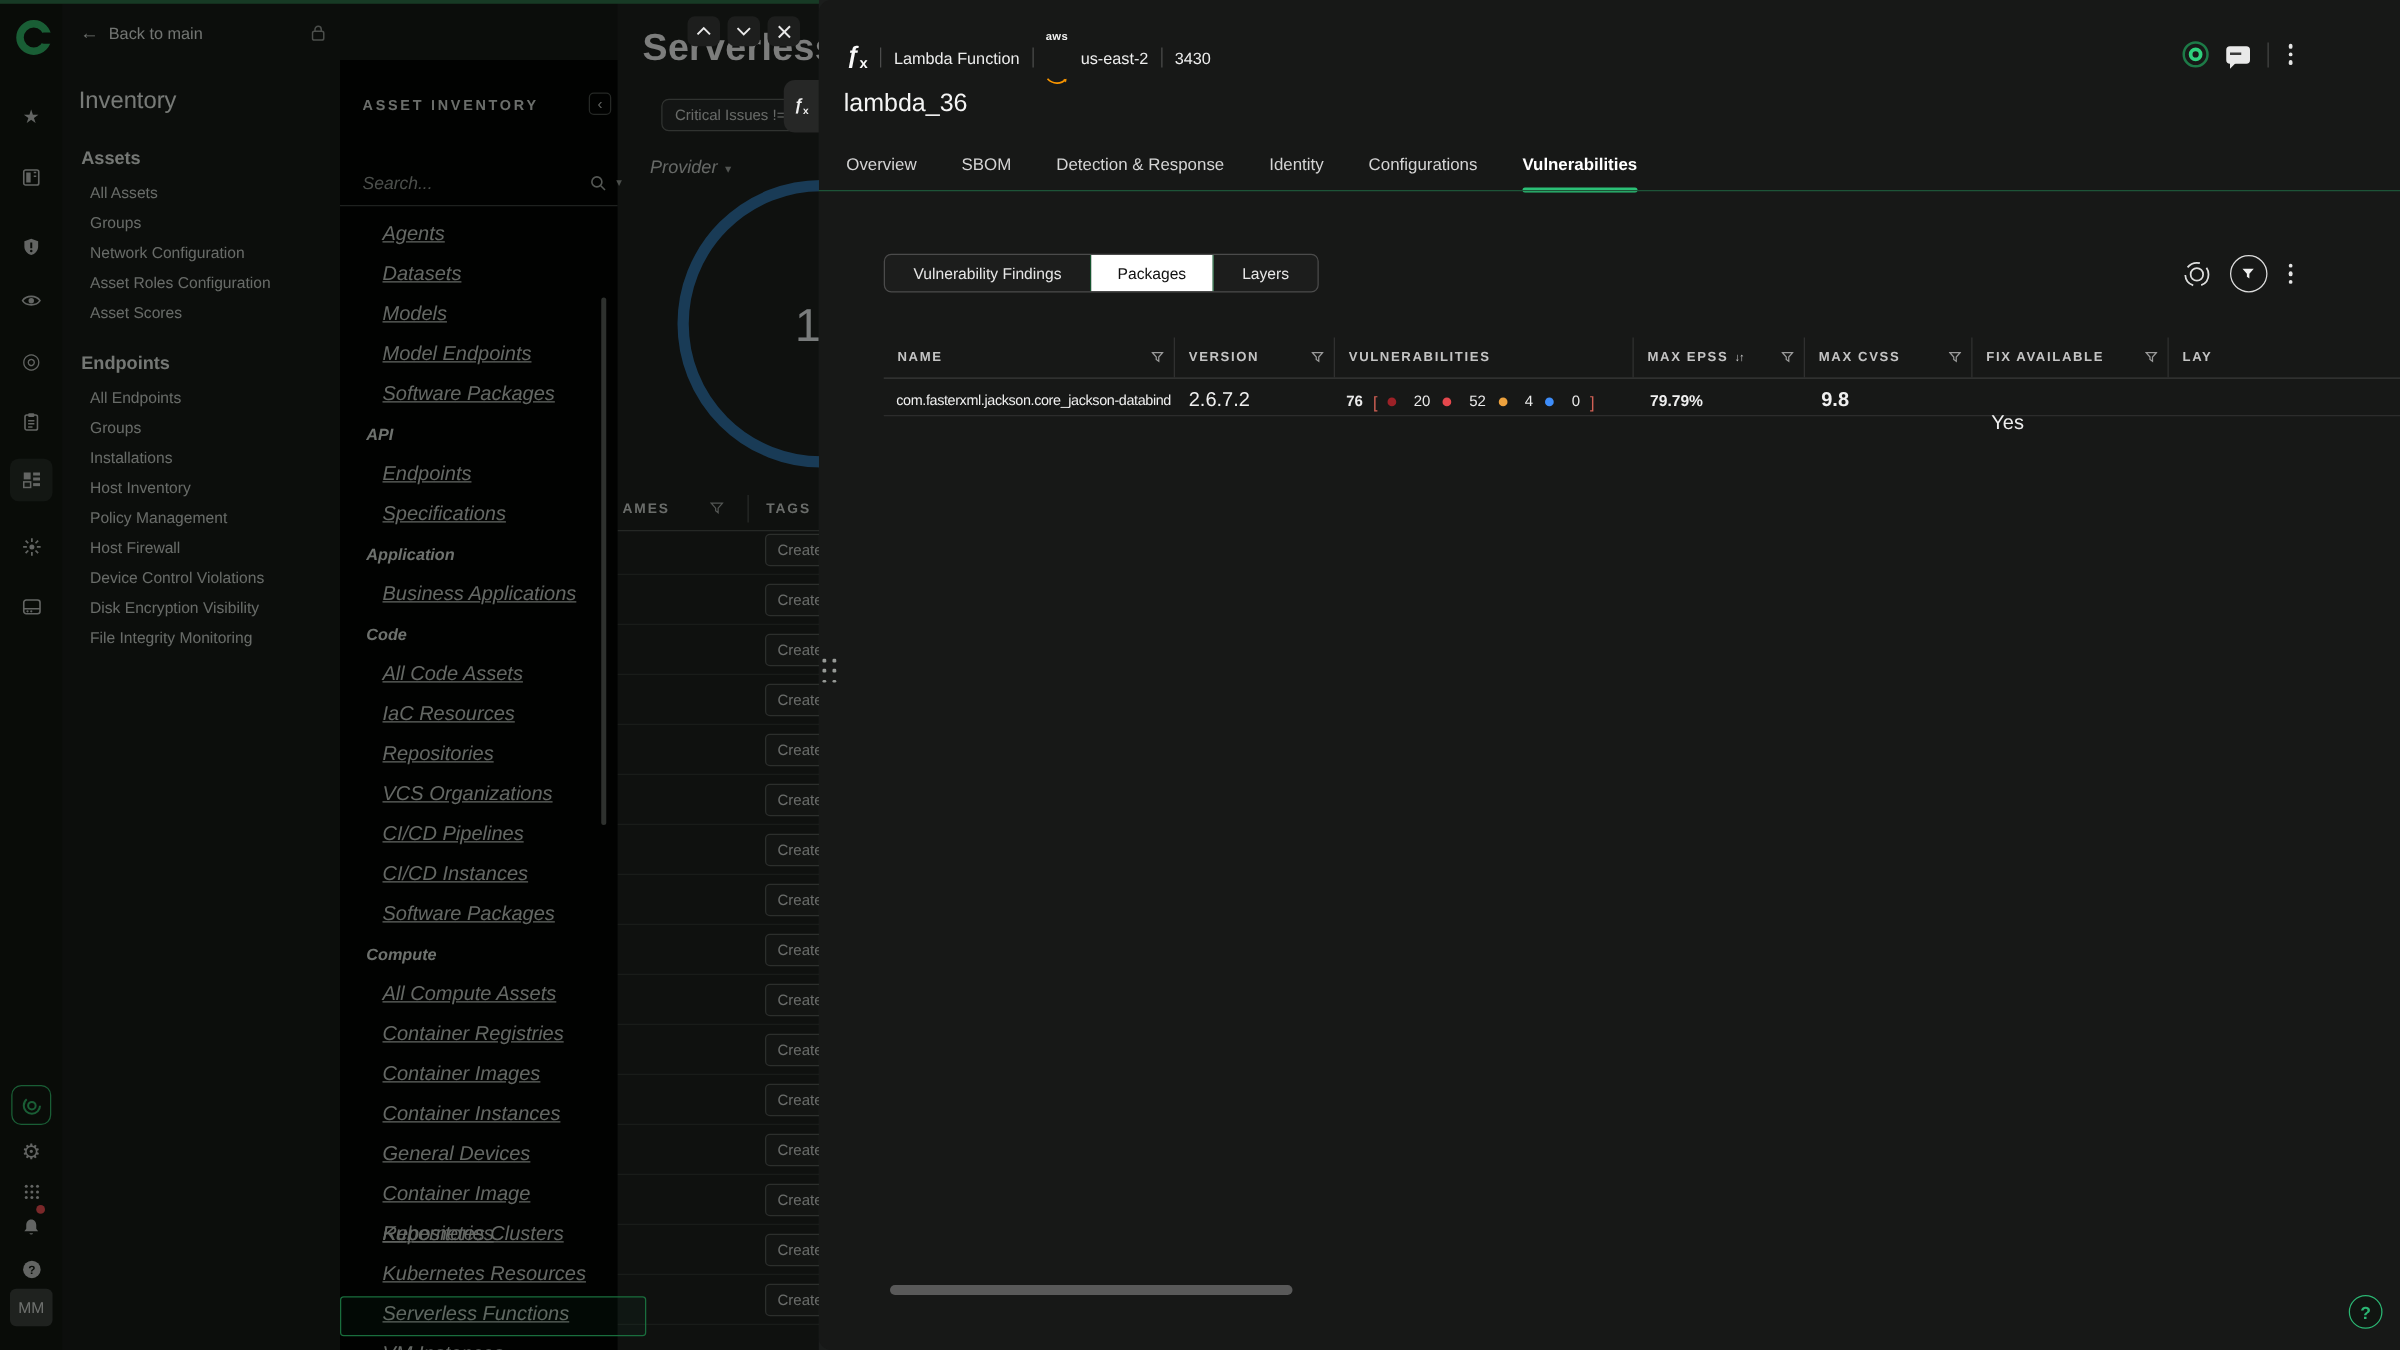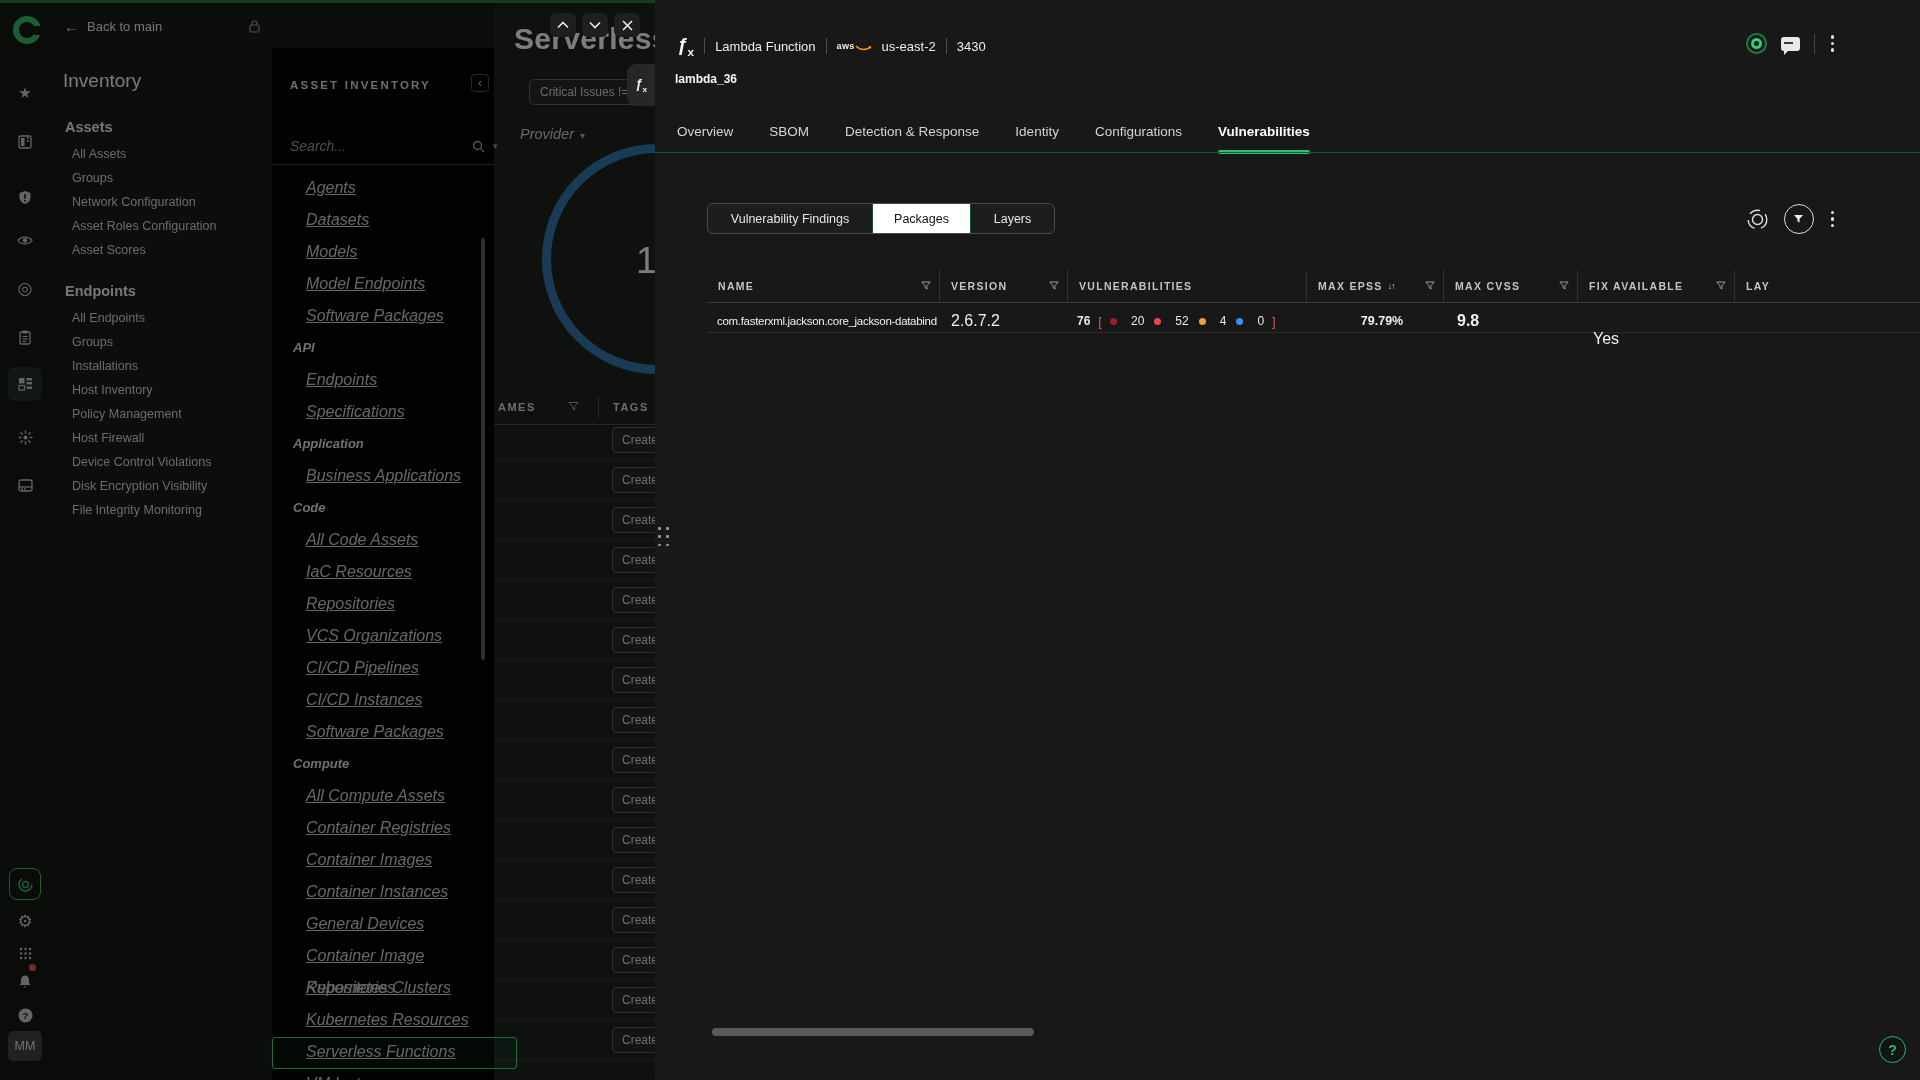--- a/index.html
+++ b/index.html
@@ -87,23 +87,23 @@
   .fx-glyph { font-style:italic; font-weight:bold; }
   .fx-glyph sub { font-size:0.62em; font-style:normal; }
   .drag-handle { position:absolute; left:3px; top:527px; width:13px; height:22px;
     display:grid; grid-template-columns:repeat(2,1fr); grid-gap:3px; cursor:grab; }
   .drag-handle i { width:2.5px; height:2.5px; background:#969996; border-radius:1px; }
 
   .dr-head { position:absolute; left:22px; top:33px; height:26px; display:flex; align-items:center; gap:10px;
     color:#ededed; font-size:13px; }
   .dr-head .vsep { width:1px; height:16px; background:#4c4c4c; }
   .dr-head .fx-big { font-size:19px; color:#fafafa; }
-  .aws-logo { display:flex; flex-direction:row; align-items:flex-end; line-height:1; }
+  .aws-logo { display:flex; flex-direction:column; align-items:flex-start; line-height:1;gap:28px; }
   .aws-logo .aws-txt { font-size:9px; font-weight:bold; color:#f0f0f0; letter-spacing:0.3px; }
-  .dr-title { position:absolute; left:20px; top:72px; font-size:12px; font-weight:bold; color:#f4f4f4; }
+  .dr-title { position:absolute; left:20px; top:72px; font-size:20px; font-weight:normal; color:#f4f4f4; }
 
   .dr-actions { position:absolute; right:84px; top:33px; display:flex; align-items:center; gap:14px; }
   .ring-ic { width:21px; height:21px; border-radius:50%; border:2px solid #1d7a47;
     display:flex; align-items:center; justify-content:center; }
   .ring-ic i { width:11px; height:11px; border-radius:50%; border:3px solid #2fd07c; }
   .chat-ic { position:relative; width:19px; height:14px; background:#e9e9e9; border-radius:3px; }
   .chat-ic::before { content:""; position:absolute; left:3px; top:5px; width:9px; height:2px; background:#3a3a3a; }
   .chat-ic::after { content:""; position:absolute; left:3px; bottom:-4px; border-left:5px solid #e9e9e9;
     border-bottom:5px solid transparent; }
   .act-sep { width:1px; height:20px; background:#454545; }
@@ -604,21 +604,21 @@
                 <i style="background: rgb(237, 161, 61);"></i>
                 <span>4</span>
               </span>
               <span class="sev">
                 <i style="background: rgb(62, 141, 250);"></i>
                 <span>0</span>
               </span>
             </span>
           <span class="bracket">]</span>
         </div>
-        <div class="vt-cell bold" style="padding-left:13px;text-align:center;">79.79%</div>
+        <div class="vt-cell bold" style="padding-left:13px;">79.79%</div>
         <div class="vt-cell" style="padding-left:13px;font-weight:bold;">9.8</div>
         <div class="vt-cell" style="padding-left:15px;margin-top:36px;">Yes</div>
         <div class="vt-cell"></div>
       </div>
     </div>
 
     <div class="hscroll"></div>
   </div>
 
   <div class="help-fab">?</div>

